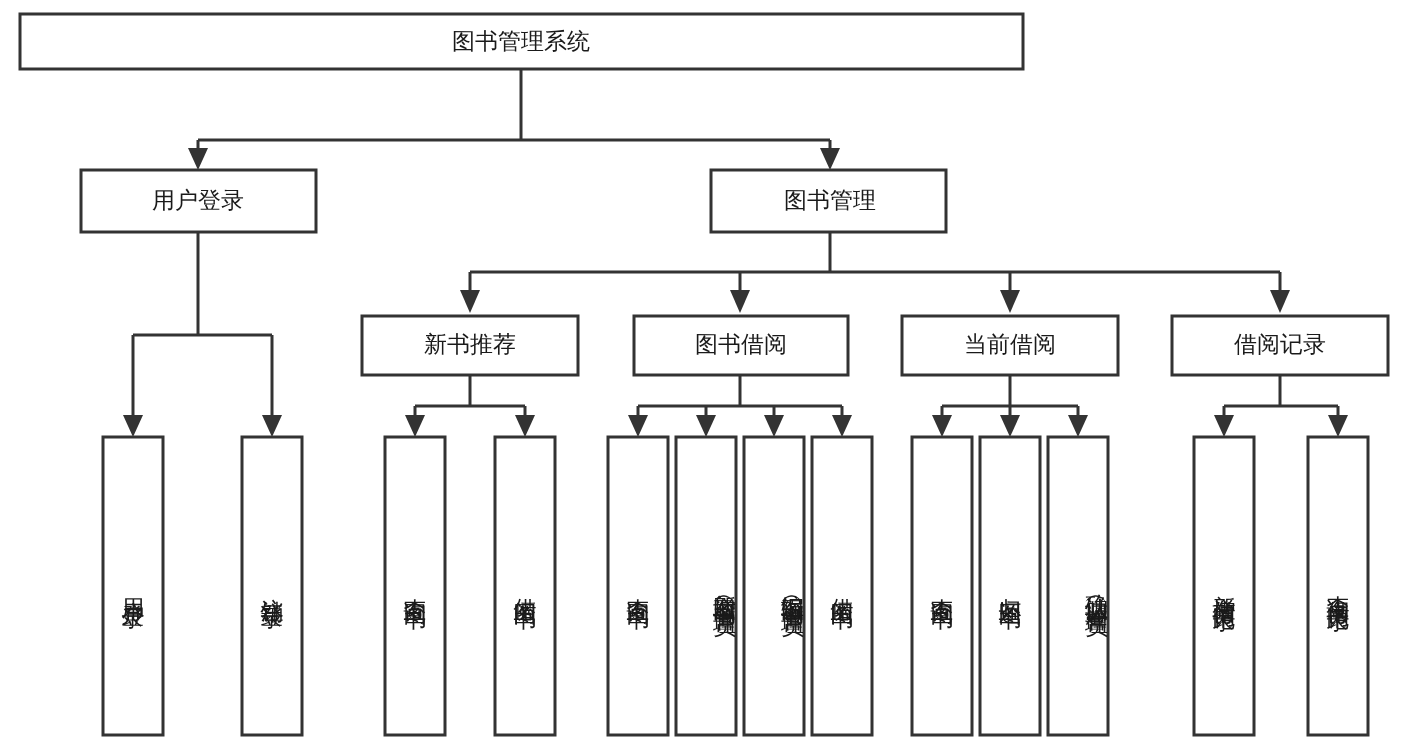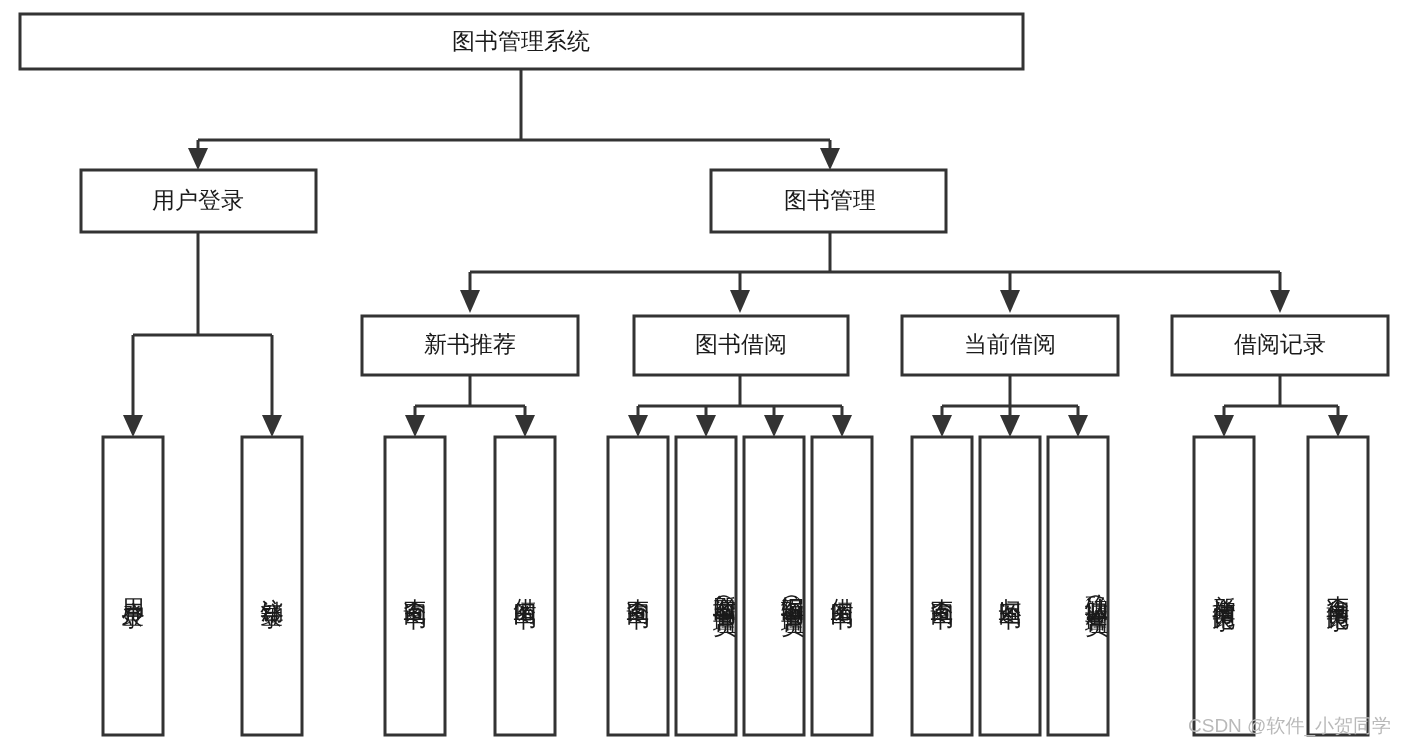--- a/index.html
+++ b/index.html
@@ -206,15 +206,14 @@
   <div class="leaf-label" style="left:744px; top:437px; width:60px; height:298px; align-items:flex-start; padding-top:6px; box-sizing:border-box;">编辑图书（管理员）</div>
   <div class="leaf-label" style="left:812px; top:437px; width:60px; height:298px;">借阅图书</div>
 
   <div class="leaf-label" style="left:912px; top:437px; width:60px; height:298px;">查询图书</div>
   <div class="leaf-label" style="left:980px; top:437px; width:60px; height:298px;">归还图书</div>
   <div class="leaf-label" style="left:1048px; top:437px; width:60px; height:298px; align-items:flex-start; padding-top:6px; box-sizing:border-box;">确认归还（管理员）</div>
 
   <div class="leaf-label" style="left:1194px; top:437px; width:60px; height:298px;">新增借阅记录</div>
   <div class="leaf-label" style="left:1308px; top:437px; width:60px; height:298px;">查询借阅记录</div>
 
-  <div class="watermark">CSDN @软件_小贺同学</div>
 
 </div>
 
 </body></html>

